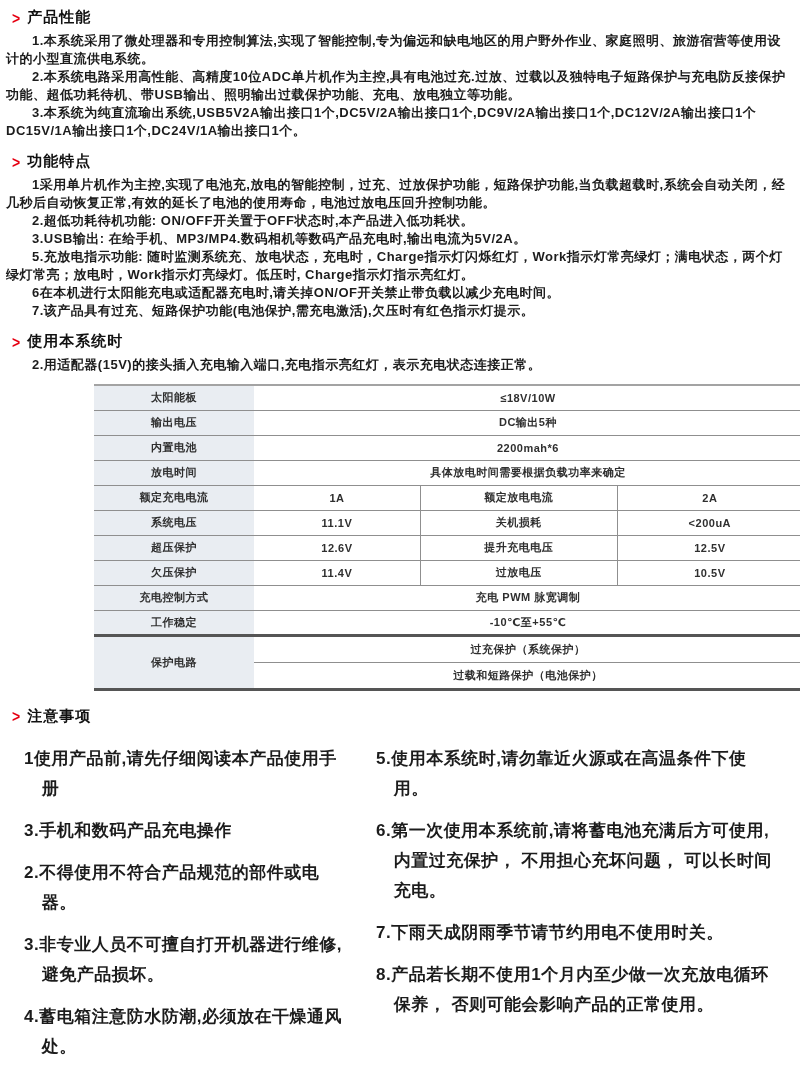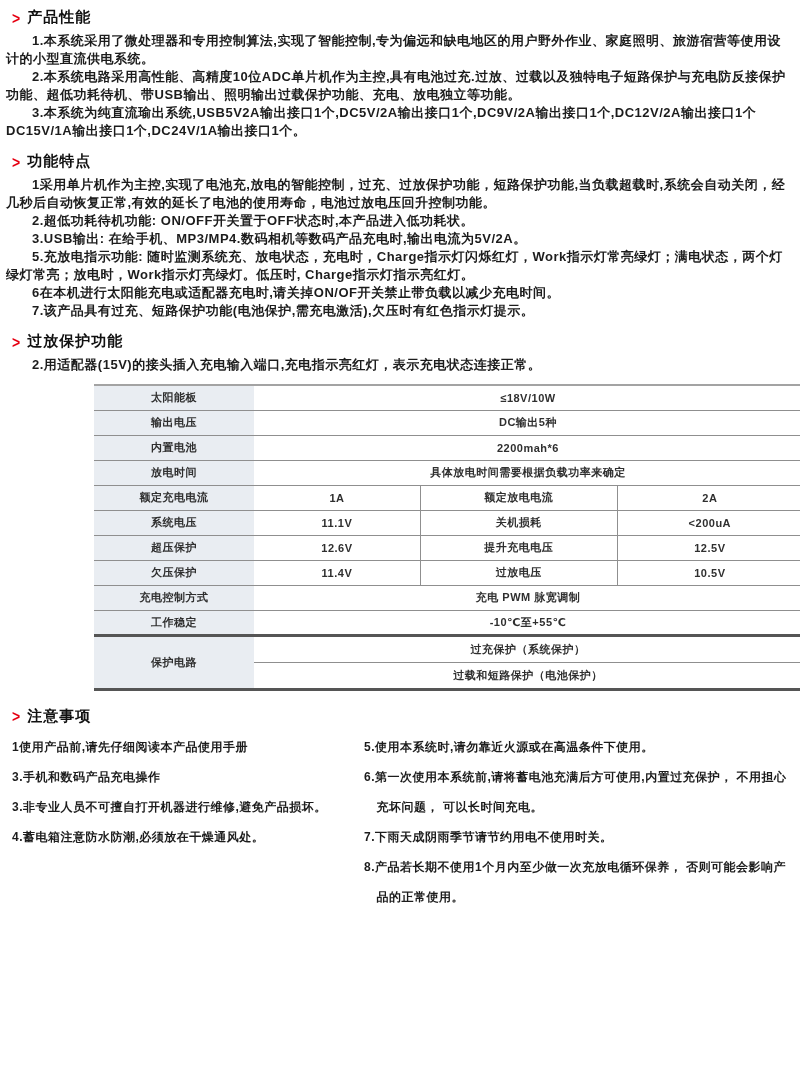--- a/index.html
+++ b/index.html
@@ -53,21 +53,21 @@
   table.spec td.lbl { background: #e9edf2; }
   table.spec td.vline { border-left: 1px solid #8f8f8f; }
   table.spec tr.thick td { border-bottom: 3px solid #555; }
   table.spec td.sub { height: 27px; }
 
   
   .notes-cols { display: flex; margin: 6px 0 0 6px; }
   .notes-left  { width: 352px; flex: 0 0 352px; }
   .notes-right { flex: 1; padding-right: 2px; }
   .note-item {
-    font-size: 12px; line-height: 30px; margin: 0;
+    font-size: 17px; line-height: 30px; margin: 12px;
     font-weight: 600; color: #1c1c1c; letter-spacing: 0.5px;
     padding-left: 1.05em; text-indent: -1.05em;
   }
   .notes-sec-title { margin-top: 16px; }
 </style>
 </head>
 <body>
 
 <div class="page">
 
@@ -90,21 +90,21 @@
     <p class="para">2.超低功耗待机功能: ON/OFF开关置于OFF状态时,本产品进入低功耗状。</p>
     <p class="para">3.USB输出: 在给手机、MP3/MP4.数码相机等数码产品充电时,输出电流为5V/2A。</p>
     <p class="para">5.充放电指示功能: 随时监测系统充、放电状态，充电时，Charge指示灯闪烁红灯，Work指示灯常亮绿灯；满电状态，两个灯绿灯常亮；放电时，Work指示灯亮绿灯。低压时, Charge指示灯指示亮红灯。</p>
     <p class="para">6在本机进行太阳能充电或适配器充电时,请关掉ON/OF开关禁止带负载以减少充电时间。</p>
     <p class="para">7.该产品具有过充、短路保护功能(电池保护,需充电激活),欠压时有红色指示灯提示。</p>
   </div>
 
   <div class="sec">
     <h3 class="sec-title">
       <span class="arrow">&gt;</span>
-      <span>过放保护功能</span>
+      <span>使用本系统时</span>
     </h3>
     <p class="para">2.用适配器(15V)的接头插入充电输入端口,充电指示亮红灯，表示充电状态连接正常。</p>
   </div>
 
   <div class="spec-wrap">
     <table class="spec">
       <colgroup>
           <col class="c1">
           <col class="c2">
           <col class="c3">
@@ -172,20 +172,21 @@
 
   <div class="sec">
     <h3 class="sec-title notes-sec-title">
       <span class="arrow">&gt;</span>
       <span>注意事项</span>
     </h3>
     <div class="notes-cols">
       <div class="notes-left">
         <p class="note-item">1使用产品前,请先仔细阅读本产品使用手册</p>
         <p class="note-item">3.手机和数码产品充电操作</p>
+        <p class="note-item">2.不得使用不符合产品规范的部件或电器。</p>
         <p class="note-item">3.非专业人员不可擅自打开机器进行维修,避免产品损坏。</p>
         <p class="note-item">4.蓄电箱注意防水防潮,必须放在干燥通风处。</p>
       </div>
       <div class="notes-right">
         <p class="note-item">5.使用本系统时,请勿靠近火源或在高温条件下使用。</p>
         <p class="note-item">6.第一次使用本系统前,请将蓄电池充满后方可使用,内置过充保护， 不用担心充坏问题， 可以长时间充电。</p>
         <p class="note-item">7.下雨天成阴雨季节请节约用电不使用时关。</p>
         <p class="note-item">8.产品若长期不使用1个月内至少做一次充放电循环保养， 否则可能会影响产品的正常使用。</p>
       </div>
     </div>

